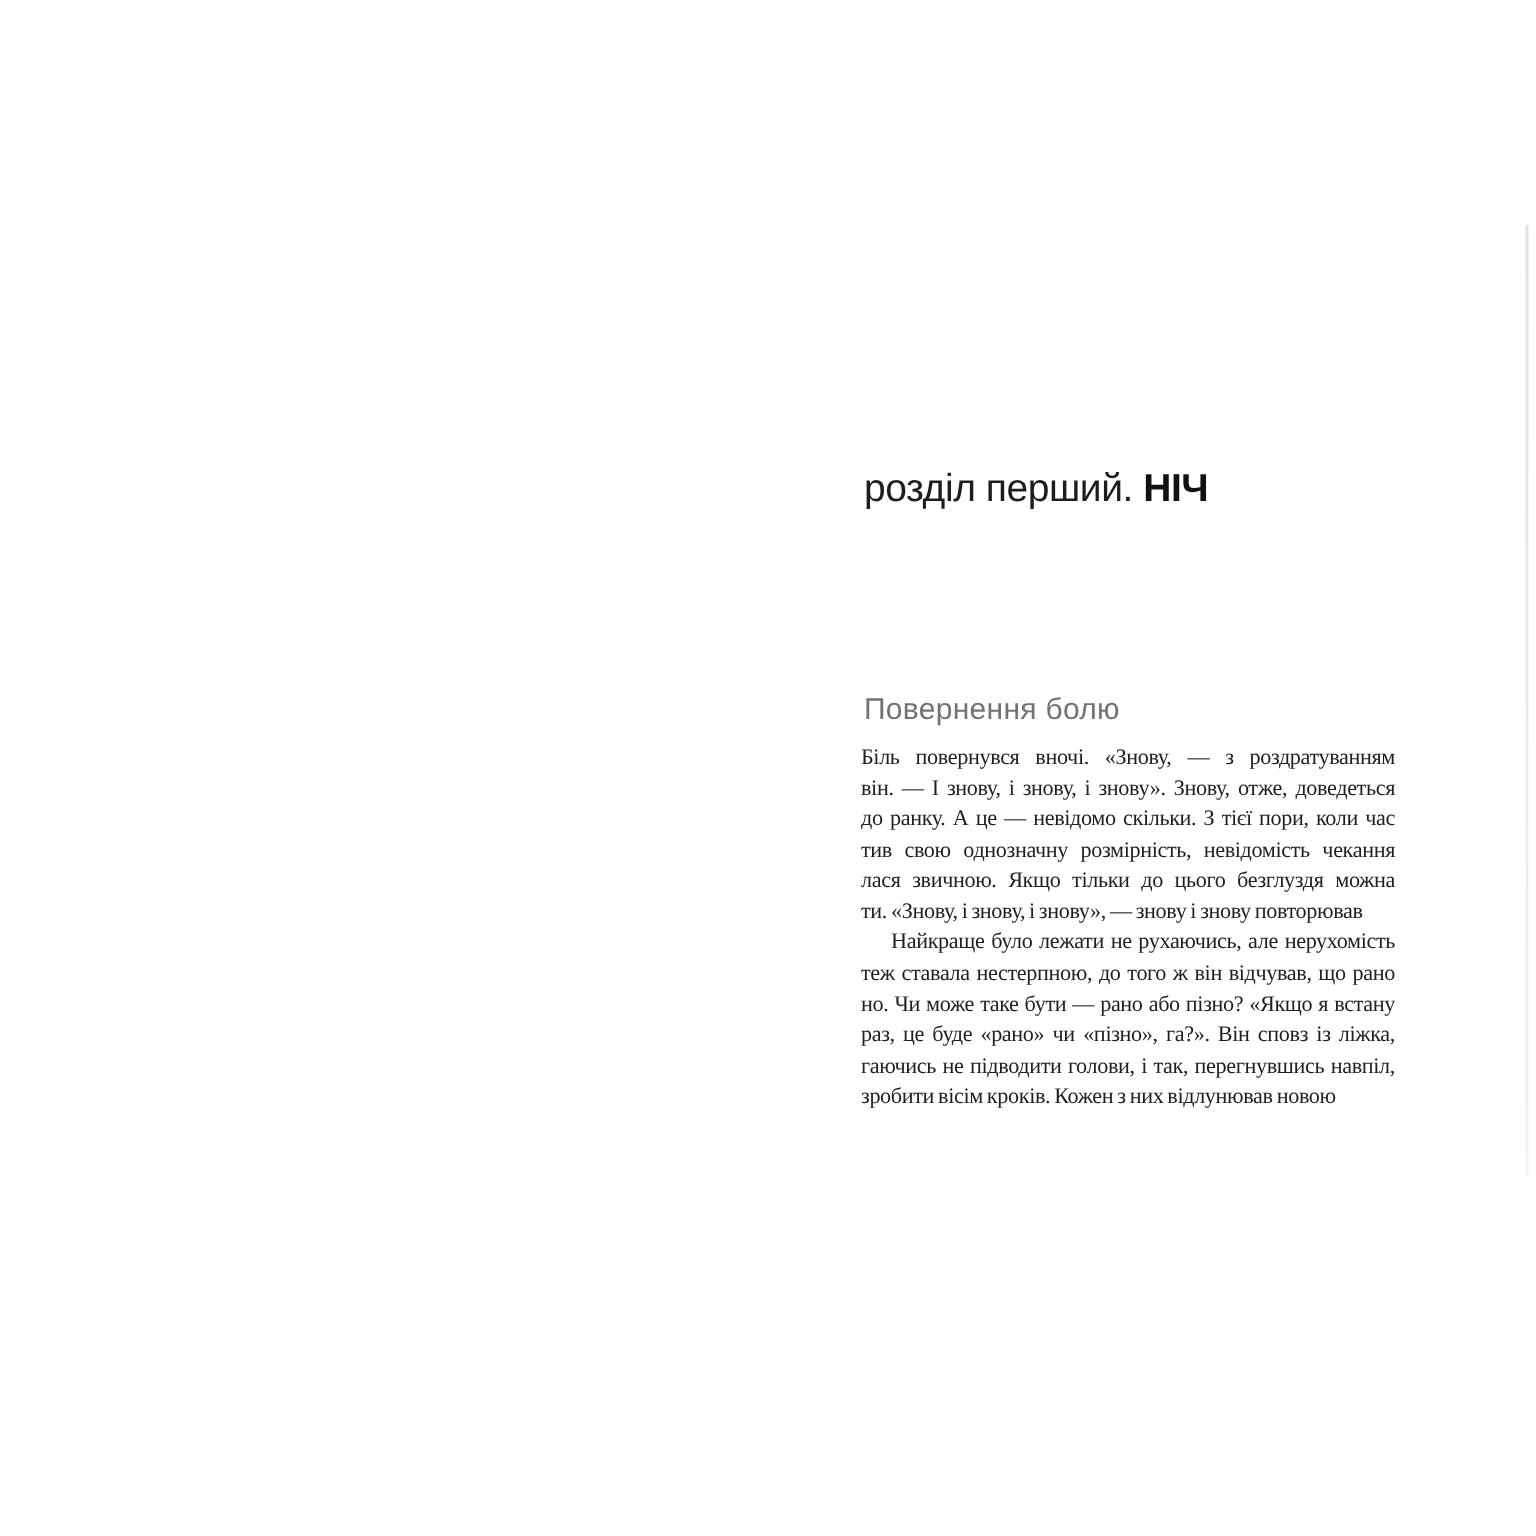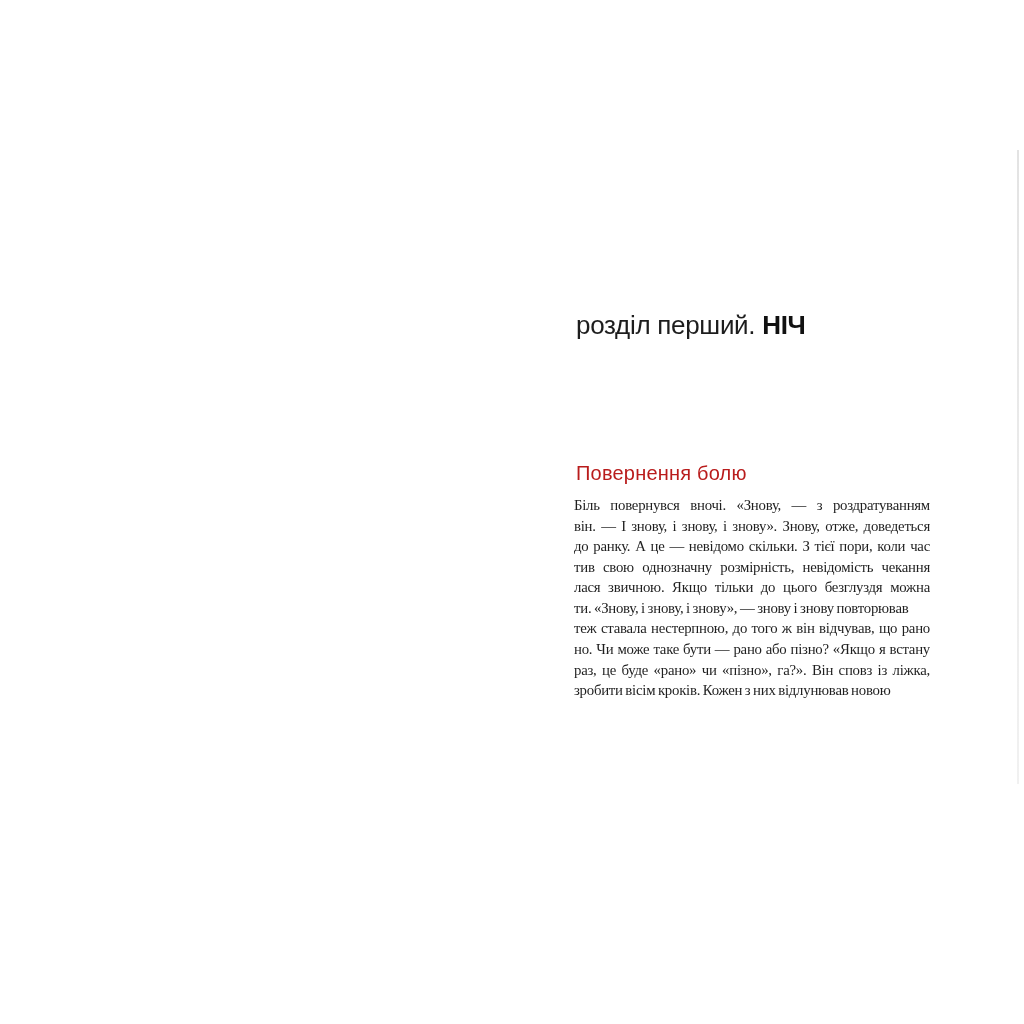--- a/index.html
+++ b/index.html
@@ -39,21 +39,21 @@
     color: #111111;
   }
   .section-heading {
     position: absolute;
     left: 576px;
     top: 461px;
     font-family: "Liberation Sans", sans-serif;
     font-size: 20px;
     line-height: 24px;
     letter-spacing: 0.2px;
-    color: #b91c1c;
+    color: #737373;
     white-space: nowrap;
   }
   .body-text {
     position: absolute;
     left: 574px;
     top: 495px;
     width: 356px;
     color: #1f1f1f;
     font-size: 14.8px;
     letter-spacing: -0.25px;
@@ -100,21 +100,23 @@
 
   <div class="section-heading">Повернення болю</div>
 
   <div class="body-text">
     <div class="bline j">Біль повернувся вночі. «Знову, — з роздратуванням подумав</div>
     <div class="bline j">він. — І знову, і знову, і знову». Знову, отже, доведеться терпіти</div>
     <div class="bline j">до ранку. А це — невідомо скільки. З тієї пори, коли час втра-</div>
     <div class="bline j">тив свою однозначну розмірність, невідомість чекання зроби-</div>
     <div class="bline j">лася звичною. Якщо тільки до цього безглуздя можна звикну-</div>
     <div class="bline">ти. «Знову, і знову, і знову», — знову і знову повторював він.</div>
+    <div class="bline j indent">Найкраще було лежати не рухаючись, але нерухомість</div>
     <div class="bline j">теж ставала нестерпною, до того ж він відчував, що рано чи</div>
     <div class="bline j">но. Чи може таке бути — рано або пізно? «Якщо я встану за-</div>
     <div class="bline j">раз, це буде «рано» чи «пізно», га?». Він сповз із ліжка, нама-</div>
+    <div class="bline j">гаючись не підводити голови, і так, перегнувшись навпіл,</div>
     <div class="bline">зробити вісім кроків. Кожен з них відлунював новою хвилею</div>
   </div>
 
   <div class="page-number">7</div>
 
 </div>
 
 </body></html>

